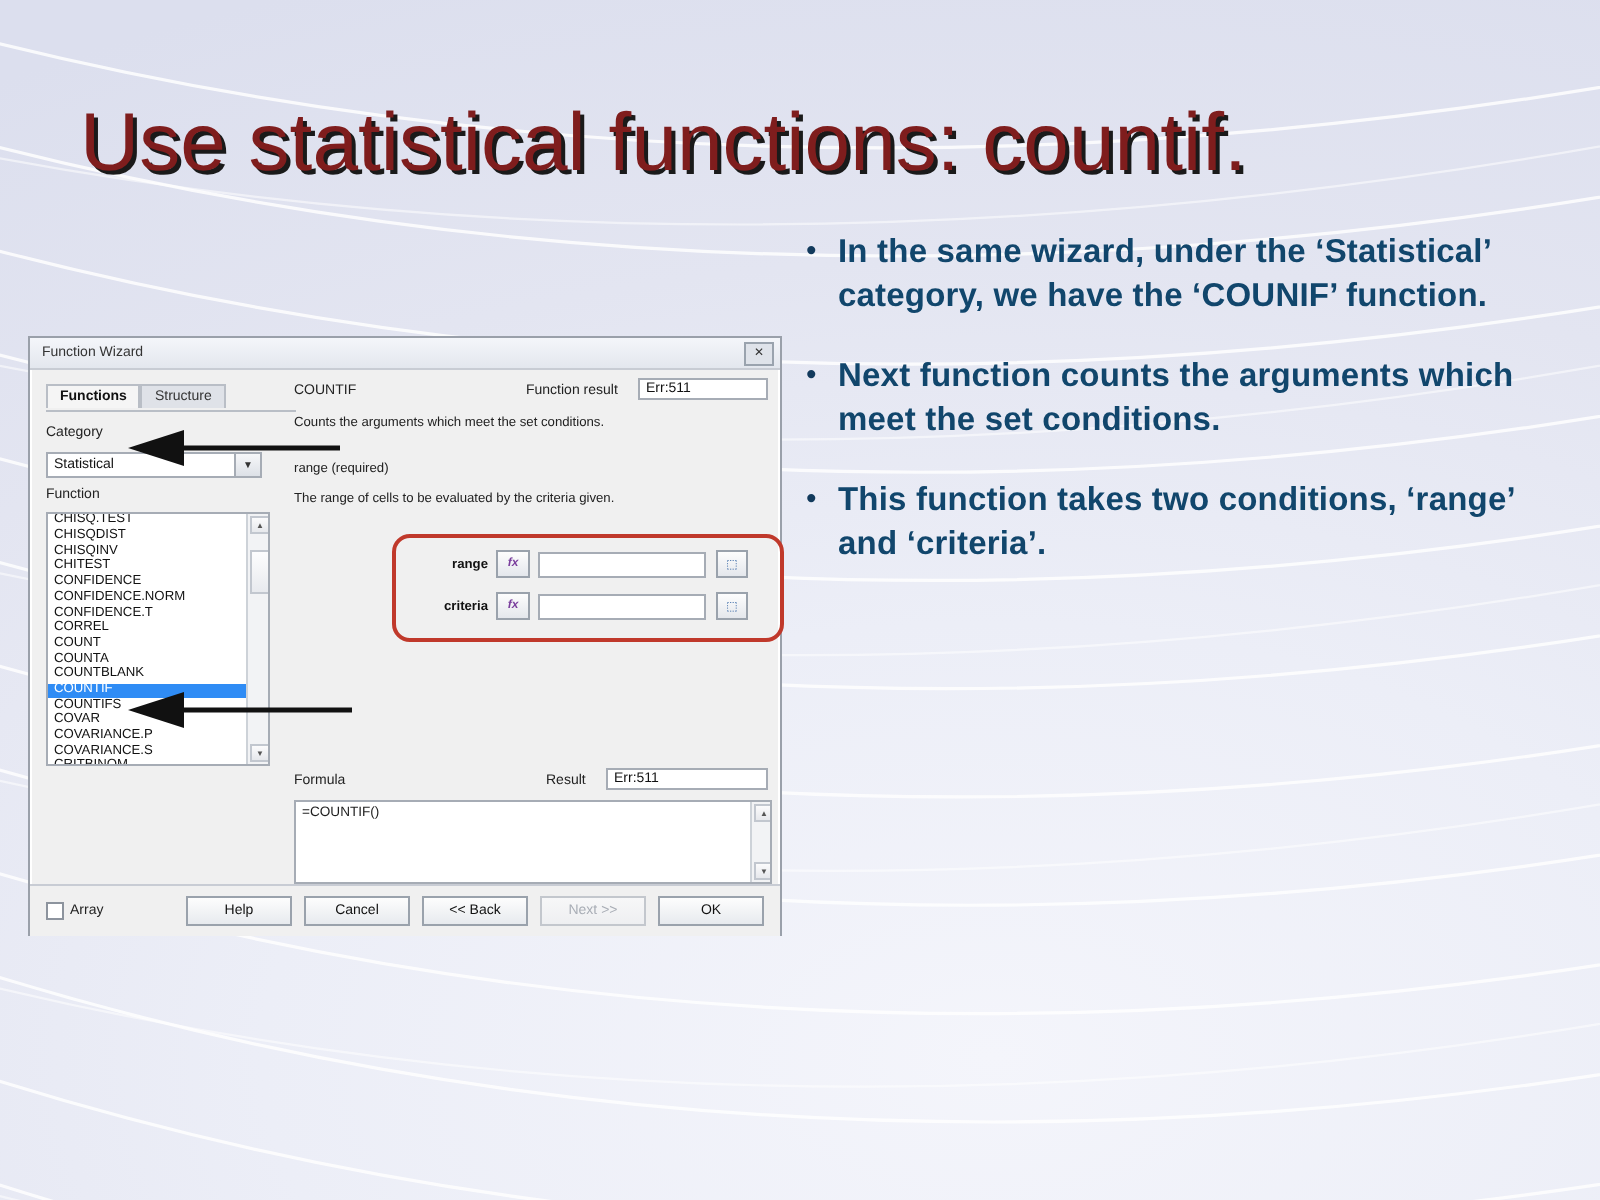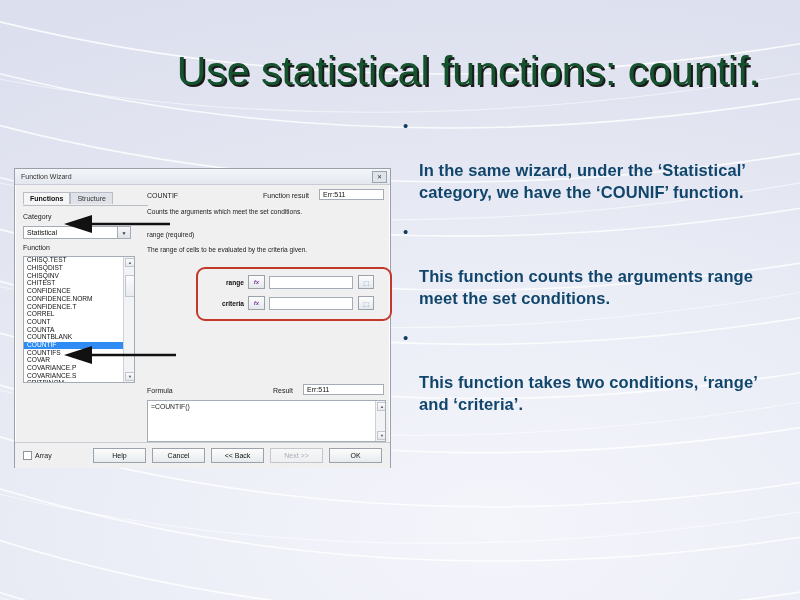--- a/index.html
+++ b/index.html
@@ -14,37 +14,36 @@
   #slide-bg .grad{
     position:absolute;inset:0;
     background:
       radial-gradient(120% 95% at 62% 88%, #f4f5fb 0%, #eceef7 38%, #e3e5f1 70%, #dcdfee 100%);
   }
   #slide-bg svg{position:absolute;inset:0;width:800px;height:600px;}
 
   
   #title{
     position:absolute;left:40px;top:48px;width:720px;
-    text-align:right;
+    text-align:left;
     font-size:41px;font-weight:400;letter-spacing:0px;
-    color:#14532d;
+    color:#7f1d1d;
     text-shadow:2px 2px 0 #1a1a1a;
     white-space:nowrap;
   }
 
   
   #bullets{position:absolute;left:403px;top:115px;width:370px;}
   .bullet{display:flex;margin-bottom:18px;}
   .bullet .dot{
     width:16px;flex:0 0 16px;color:#123a5c;font-size:15px;line-height:22px;
   }
   .bullet .txt{
     color:#11466c;font-weight:bold;font-size:16.5px;line-height:22px;
     letter-spacing:0.1px;
-    margin-top:44px;
   }
 
   
   #dialog{
     position:absolute;left:14px;top:168px;width:375px;height:298px;
     background:#f0f0f0;
     border:1px solid #9aa0aa;
     box-shadow:0 0 0 1px #ffffff inset;
     font-size:7px;color:#111;
   }
@@ -214,21 +213,21 @@
 
 <div id="title">Use statistical functions: countif.</div>
 
 <div id="bullets">
   <div class="bullet">
     <span class="dot">•</span>
     <span class="txt">In the same wizard, under the ‘Statistical’ category, we have the ‘COUNIF’ function.</span>
   </div>
   <div class="bullet">
     <span class="dot">•</span>
-    <span class="txt">This function counts the arguments range meet the set conditions.</span>
+    <span class="txt">Next function counts the arguments which meet the set conditions.</span>
   </div>
   <div class="bullet">
     <span class="dot">•</span>
     <span class="txt">This function takes two conditions, ‘range’ and ‘criteria’.</span>
   </div>
 </div>
 
 <div id="dialog">
 
   <div class="titlebar">

